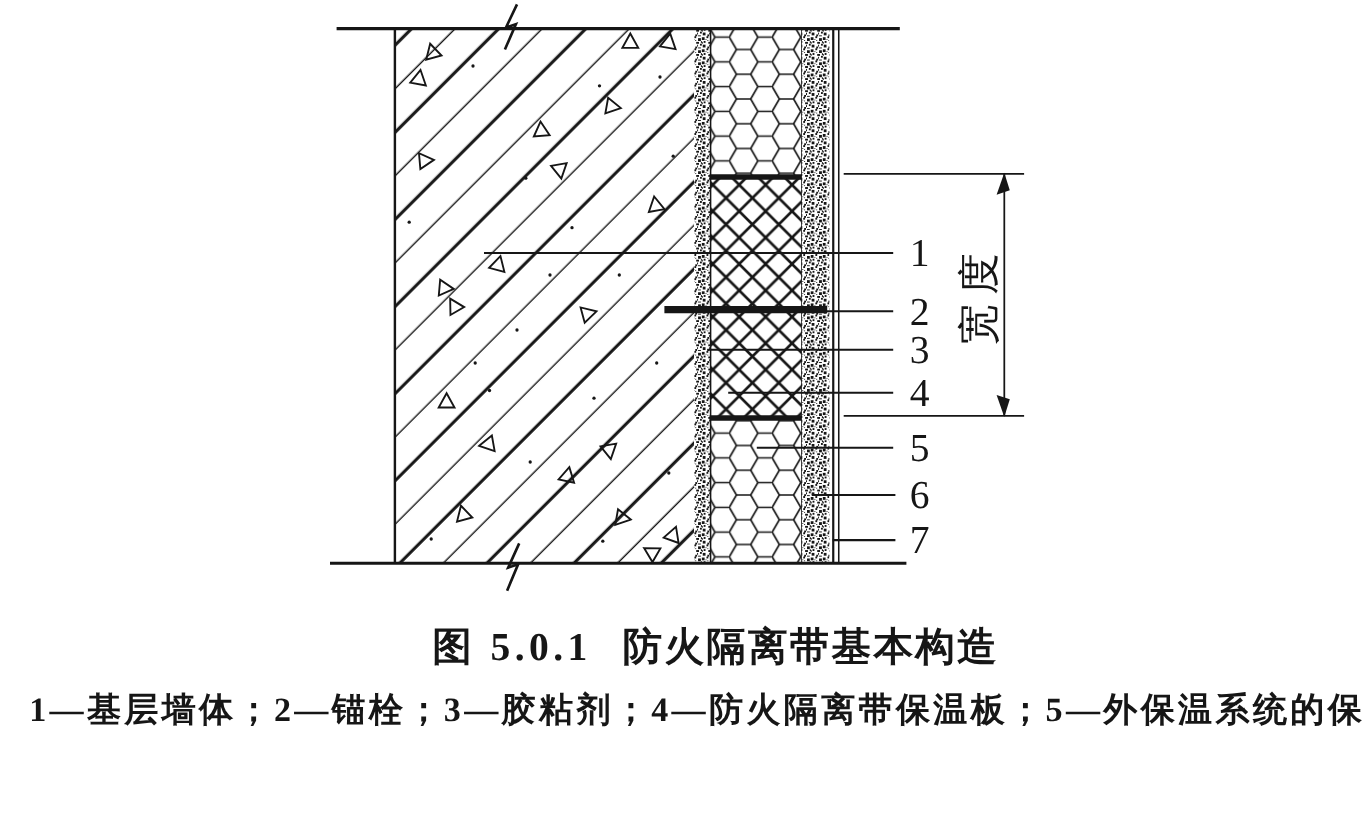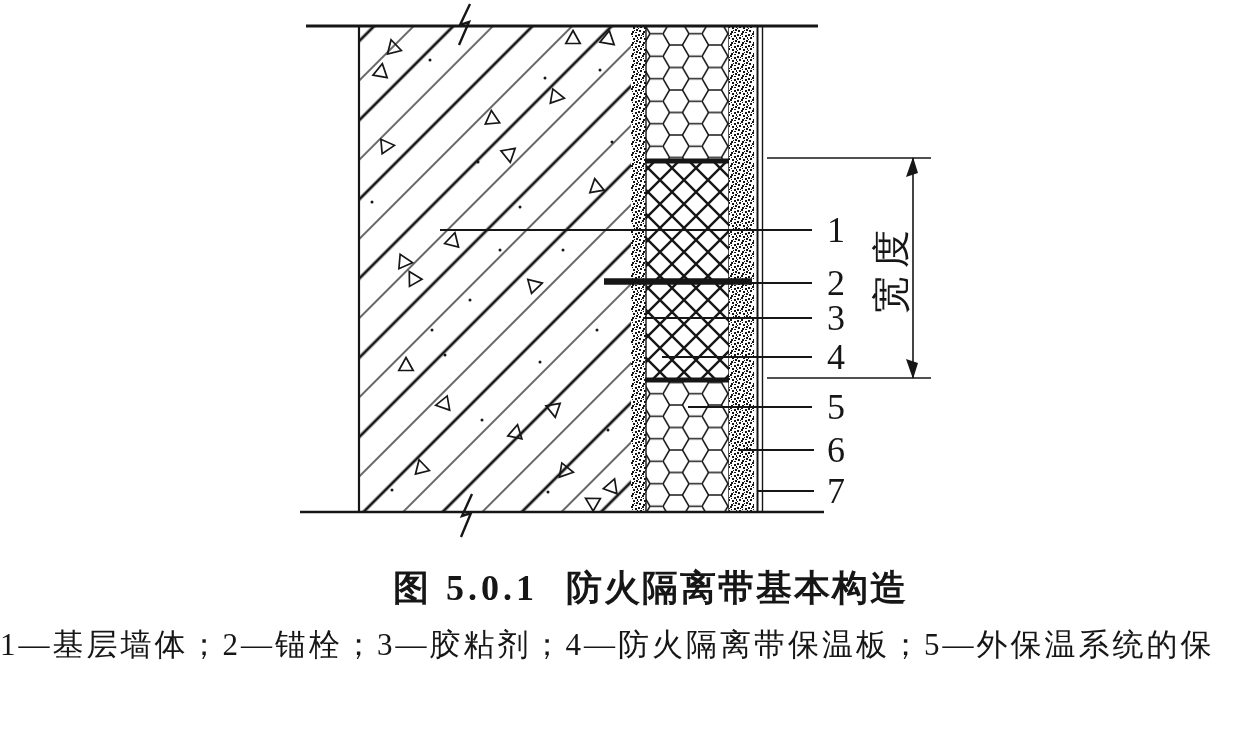--- a/index.html
+++ b/index.html
@@ -8,22 +8,22 @@
     font-family:"Liberation Serif","DejaVu Serif",serif;color:#161616;overflow:hidden;
   }
   .diagram-svg{position:absolute;left:0;top:0;}
   .caption{
     position:absolute;top:564px;left:0;width:100%;text-align:center;
     font-size:36px;font-weight:700;line-height:48px;white-space:nowrap;padding-left:30px;
   }
   .caption .fig-num{letter-spacing:4px;margin-right:28px;}
   .caption .fig-title{letter-spacing:2px;}
   .legend{
-    position:absolute;top:617px;left:0;width:100%;text-align:left;
-    font-size:31px;line-height:55px;letter-spacing:3px;font-weight:400;white-space:nowrap;
+    position:absolute;top:617px;left:0;width:100%;text-align:right;
+    font-size:31px;line-height:55px;letter-spacing:3px;font-weight:700;white-space:nowrap;
   }
   .callout-num{font-family:"Liberation Serif","DejaVu Serif",serif;font-size:36px;fill:#161616;}
   .dim-label{font-family:"Liberation Serif","DejaVu Serif",serif;font-size:38px;fill:#161616;letter-spacing:8px;}
 </style>
 </head>
 <body>
 
 <div class="page">
 
   <svg class="diagram-svg" width="1241" height="545" viewBox="0 0 1241 545">

